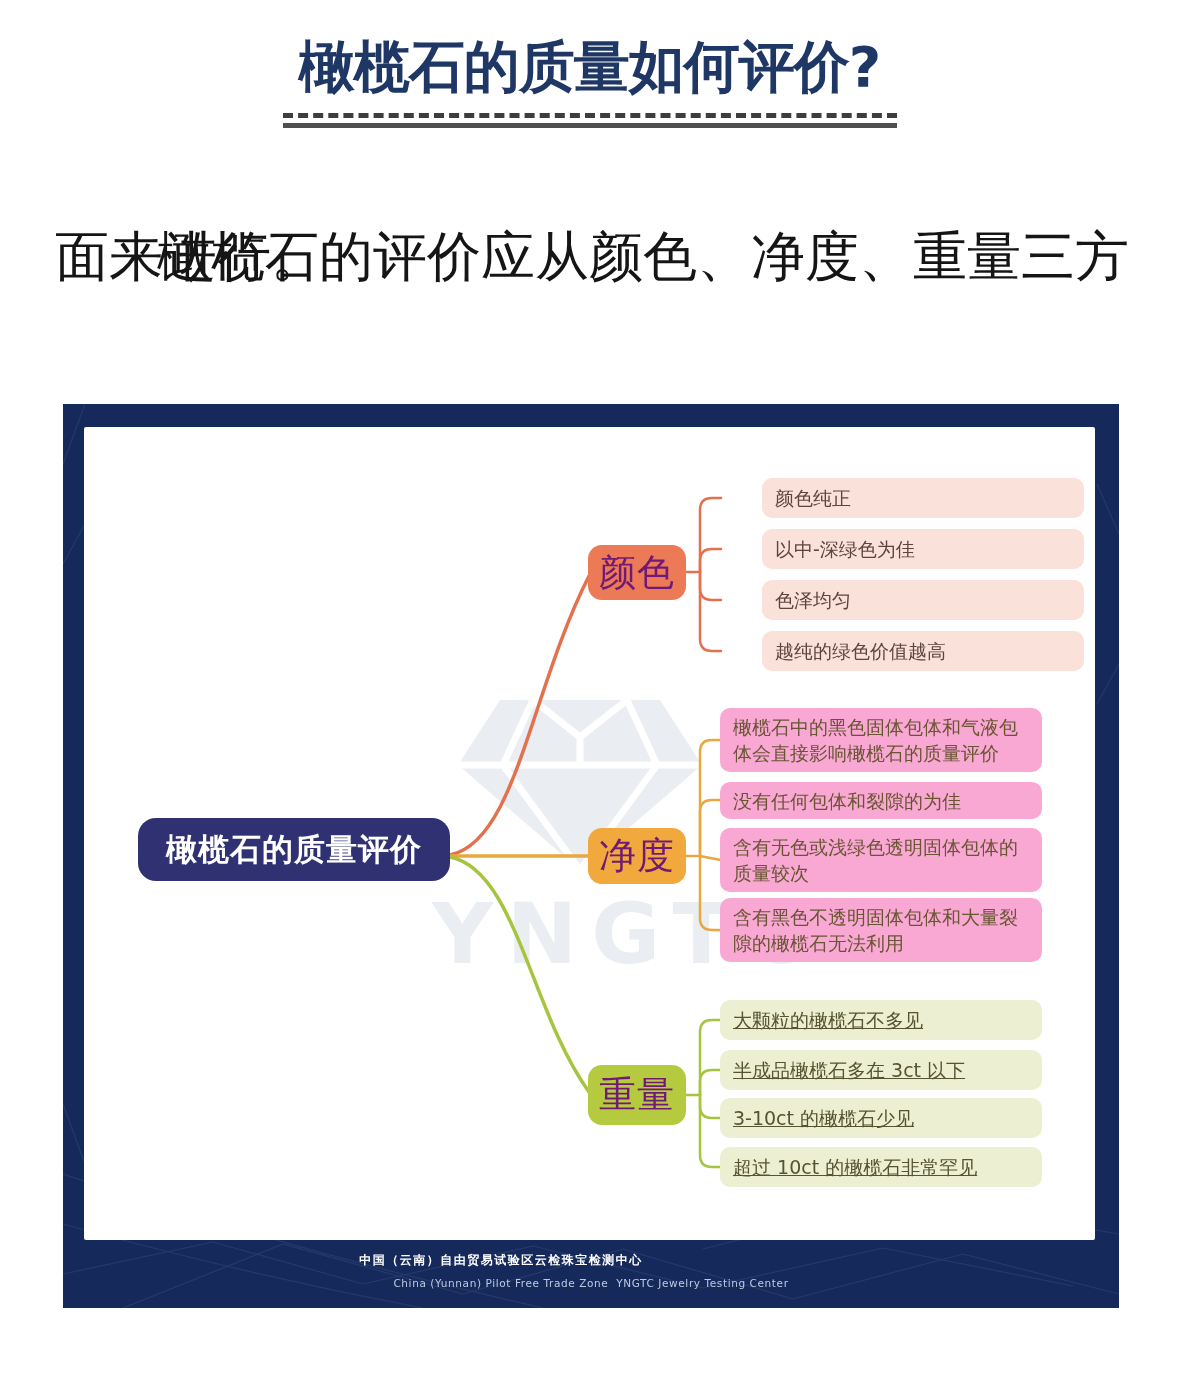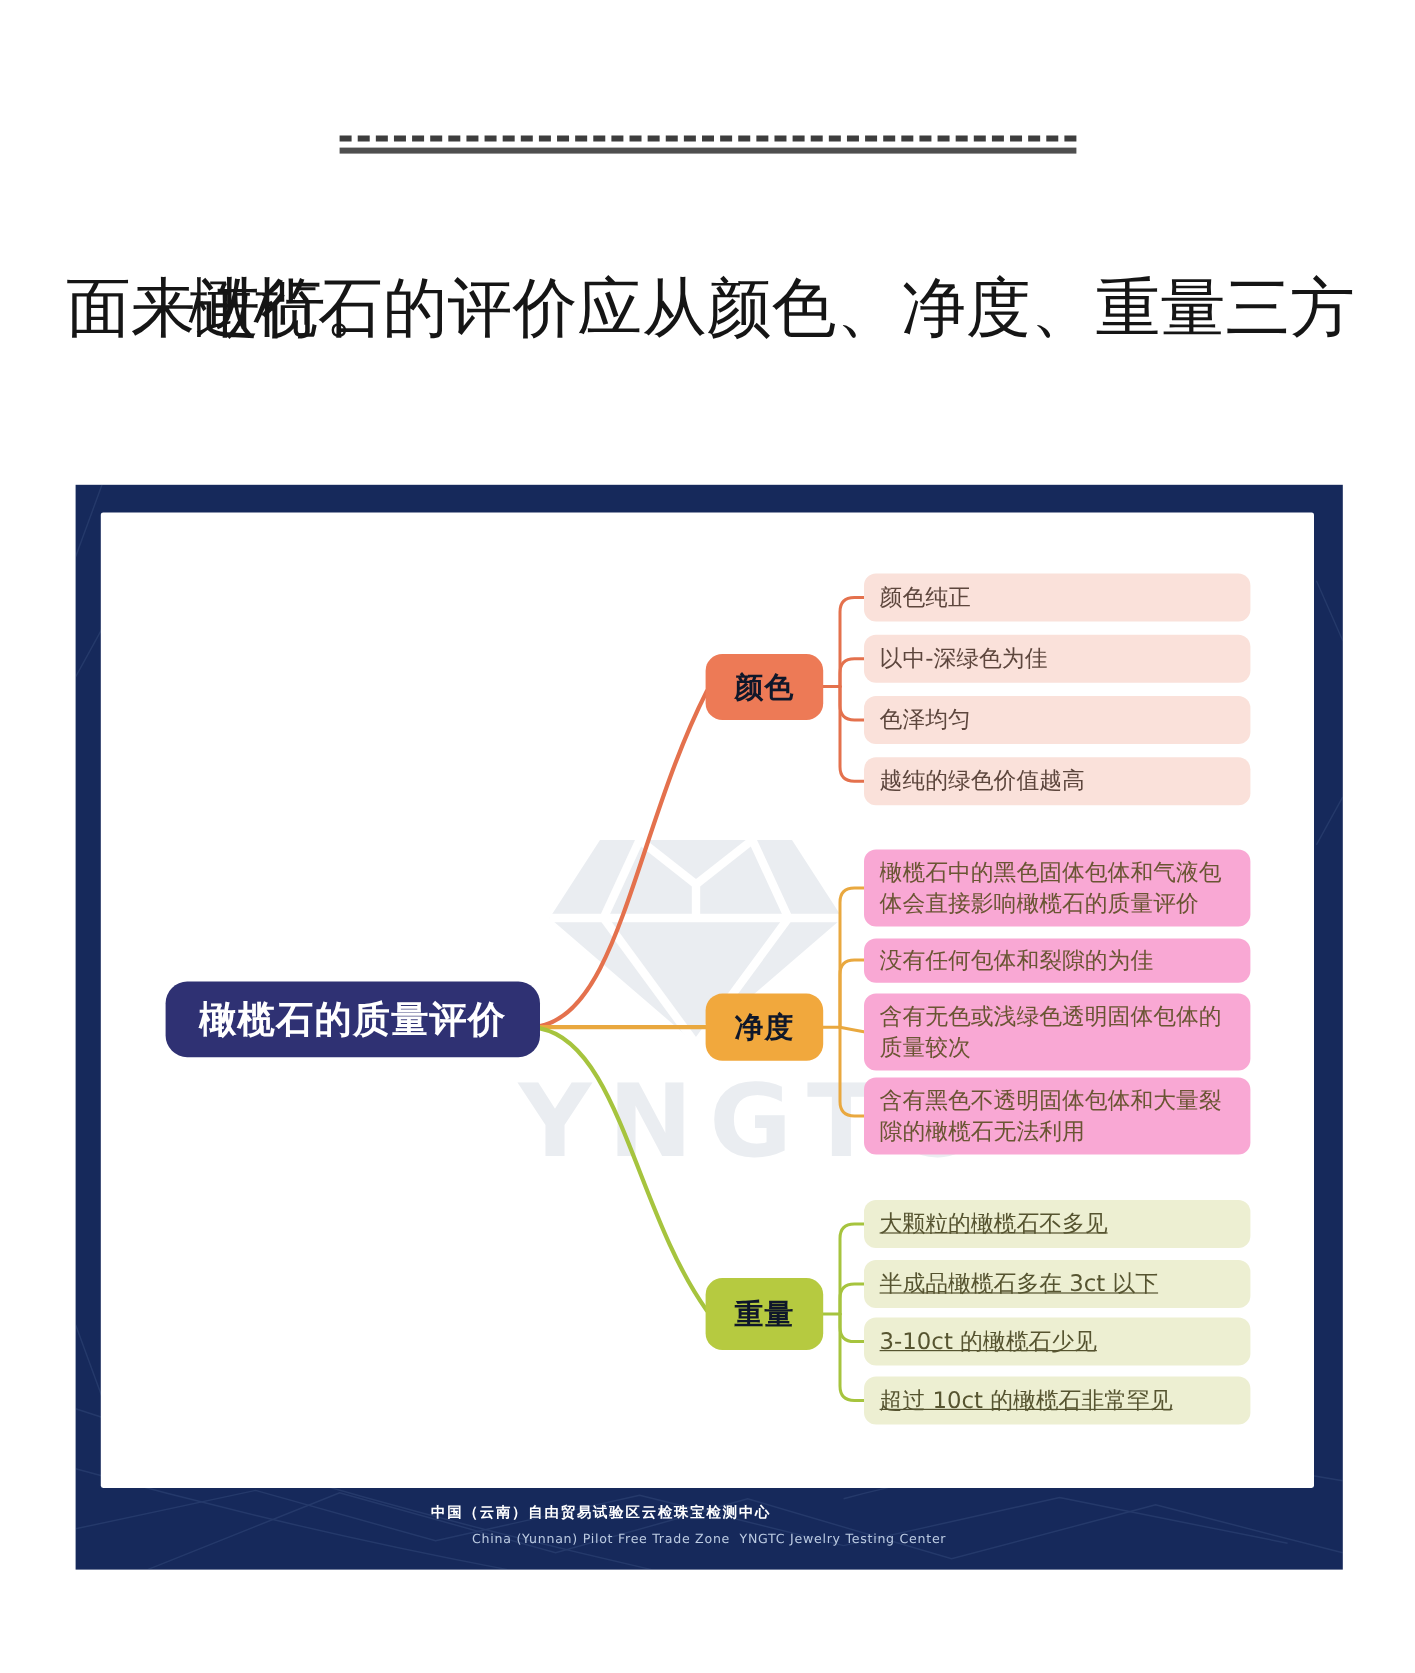--- a/index.html
+++ b/index.html
@@ -21,44 +21,45 @@
 
   
   .frame{left:63px;top:404px;width:1056px;height:904px;background:#16295B;}
   .inner{left:84px;top:427px;width:1011px;height:813px;background:#ffffff;border-radius:2px;}
 
   .root-node{left:138px;top:818px;width:312px;height:63px;background:#2F3173;border-radius:18px;
              color:#ffffff;font-size:31px;font-weight:700;letter-spacing:1px;
              display:flex;align-items:center;justify-content:center;}
 
   .bnode{left:588px;width:98px;border-radius:14px;display:flex;align-items:center;justify-content:center;
-         font-size:24px;font-weight:700;color:#0f172a;letter-spacing:1px;}
+         font-size:37px;font-weight:400;color:#701a75;letter-spacing:1px;}
   .bnode-color{top:545px;height:55px;background:#ED7A56;}
   .bnode-clarity{top:828px;height:56px;background:#F1A83D;}
   .bnode-weight{top:1065px;height:60px;background:#B6CA40;}
 
   .leaf{left:720px;width:322px;border-radius:10px;box-sizing:border-box;padding:0 13px;
         font-size:19px;line-height:26px;display:flex;align-items:center;word-break:break-all;}
-  .leaf-pink{background:#FAE1DA;color:#5D463D;}
+  .leaf-pink{background:#FAE1DA;color:#5D463D;margin-left:42px;}
   .leaf-cream{background:#f9a8d4;color:#6A5533;}
   .leaf-green{background:#EDEFD2;color:#565430;text-decoration:underline;}
 
   
   .footer-cn{left:63px;top:1252px;width:876px;text-align:center;font-size:12px;font-weight:700;
              color:#ffffff;letter-spacing:1.5px;white-space:pre;}
   .footer-en{left:63px;top:1277px;width:1056px;text-align:center;font-size:10.5px;
              color:#BCCBE2;letter-spacing:0.6px;white-space:pre;}
 
   svg{display:block;}
 </style>
 </head>
 <body>
 
 <div class="canvas">
 
+  <div class="abs page-title">橄榄石的质量如何评价?</div>
   <div class="abs title-underline">
     <div class="dash"></div>
     <div class="bar"></div>
   </div>
 
   <div class="abs intro-line intro-main">橄榄石的评价应从颜色、净度、重量三方</div>
   <div class="abs intro-line intro-ovl">面来进行。</div>
 
   <div class="abs frame"></div>
 

